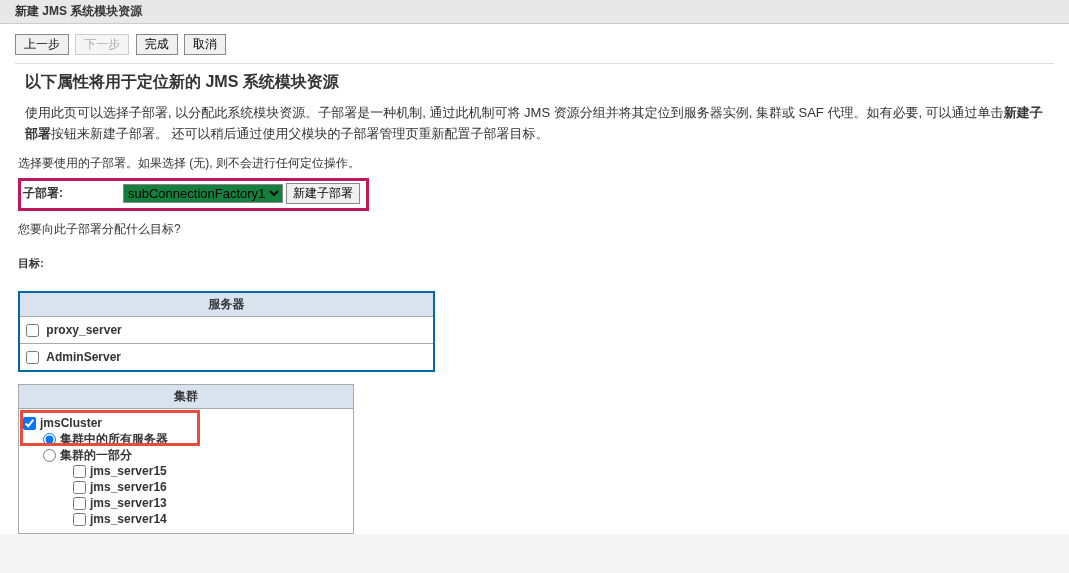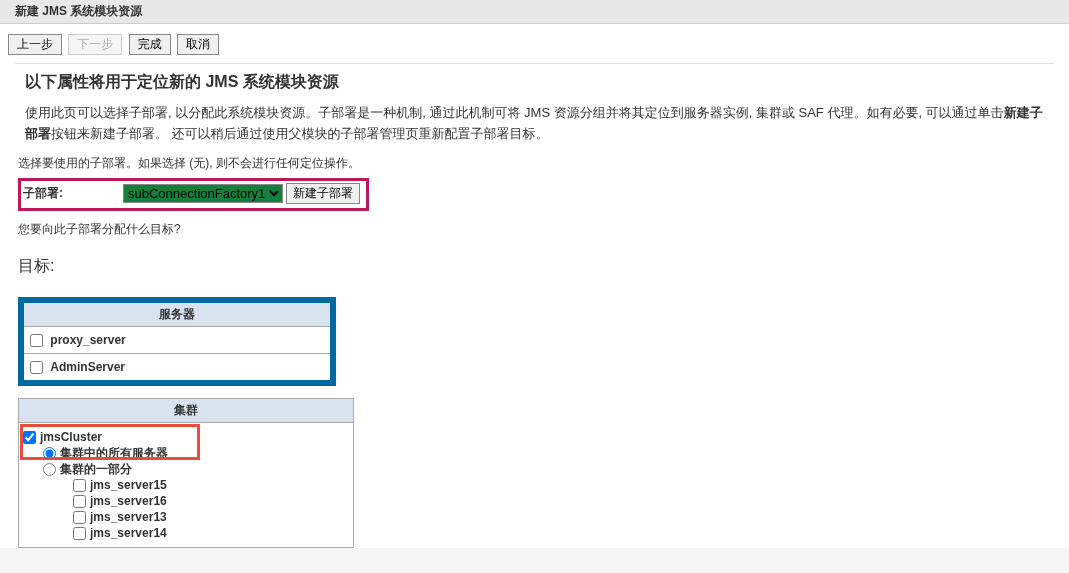--- a/index.html
+++ b/index.html
@@ -17,21 +17,21 @@
       border-bottom: 1px solid #ccc;
       padding: 3px 15px;
       font-weight: bold;
       font-size: 12px;
     }
     .content-body {
       background: #fff;
       padding: 6px 0 0 0;
     }
     .button-row {
-      padding: 4px 15px 8px 8px;
+      padding: 4px 15px 8px 15px;
     }
     button.nav-btn {
       font-family: Arial, "Microsoft YaHei", sans-serif;
       font-size: 12px;
       padding: 1px 8px;
       border: 1px solid #888;
       background: #f0f0f0;
       cursor: pointer;
       margin-right: 3px;
     }
@@ -94,28 +94,28 @@
       background: #f0f0f0;
       cursor: pointer;
       margin-left: 3px;
     }
     .question {
       padding: 0 15px 18px 18px;
       font-size: 12px;
     }
     .targets-label {
       padding: 0 16px 20px 18px;
-      font-weight: normal;
-      font-size: 16px;
+      font-weight: bold;
+      font-size: 11px;
     }
     .group-table {
       margin: 0 4px 12px 18px;
-      width: 318px;
+      width: 417px;
       border-collapse: collapse;
-      border: 6px solid #0369a1;
+      border: 2px solid #0369a1;
     }
     .group-header {
       background: #d9e2ef;
       font-weight: bold;
       padding: 3px 6px;
       border: 1px solid #aaa;
     }
     .group-row td {
       border: 1px solid #aaa;
       padding: 6px 6px;

